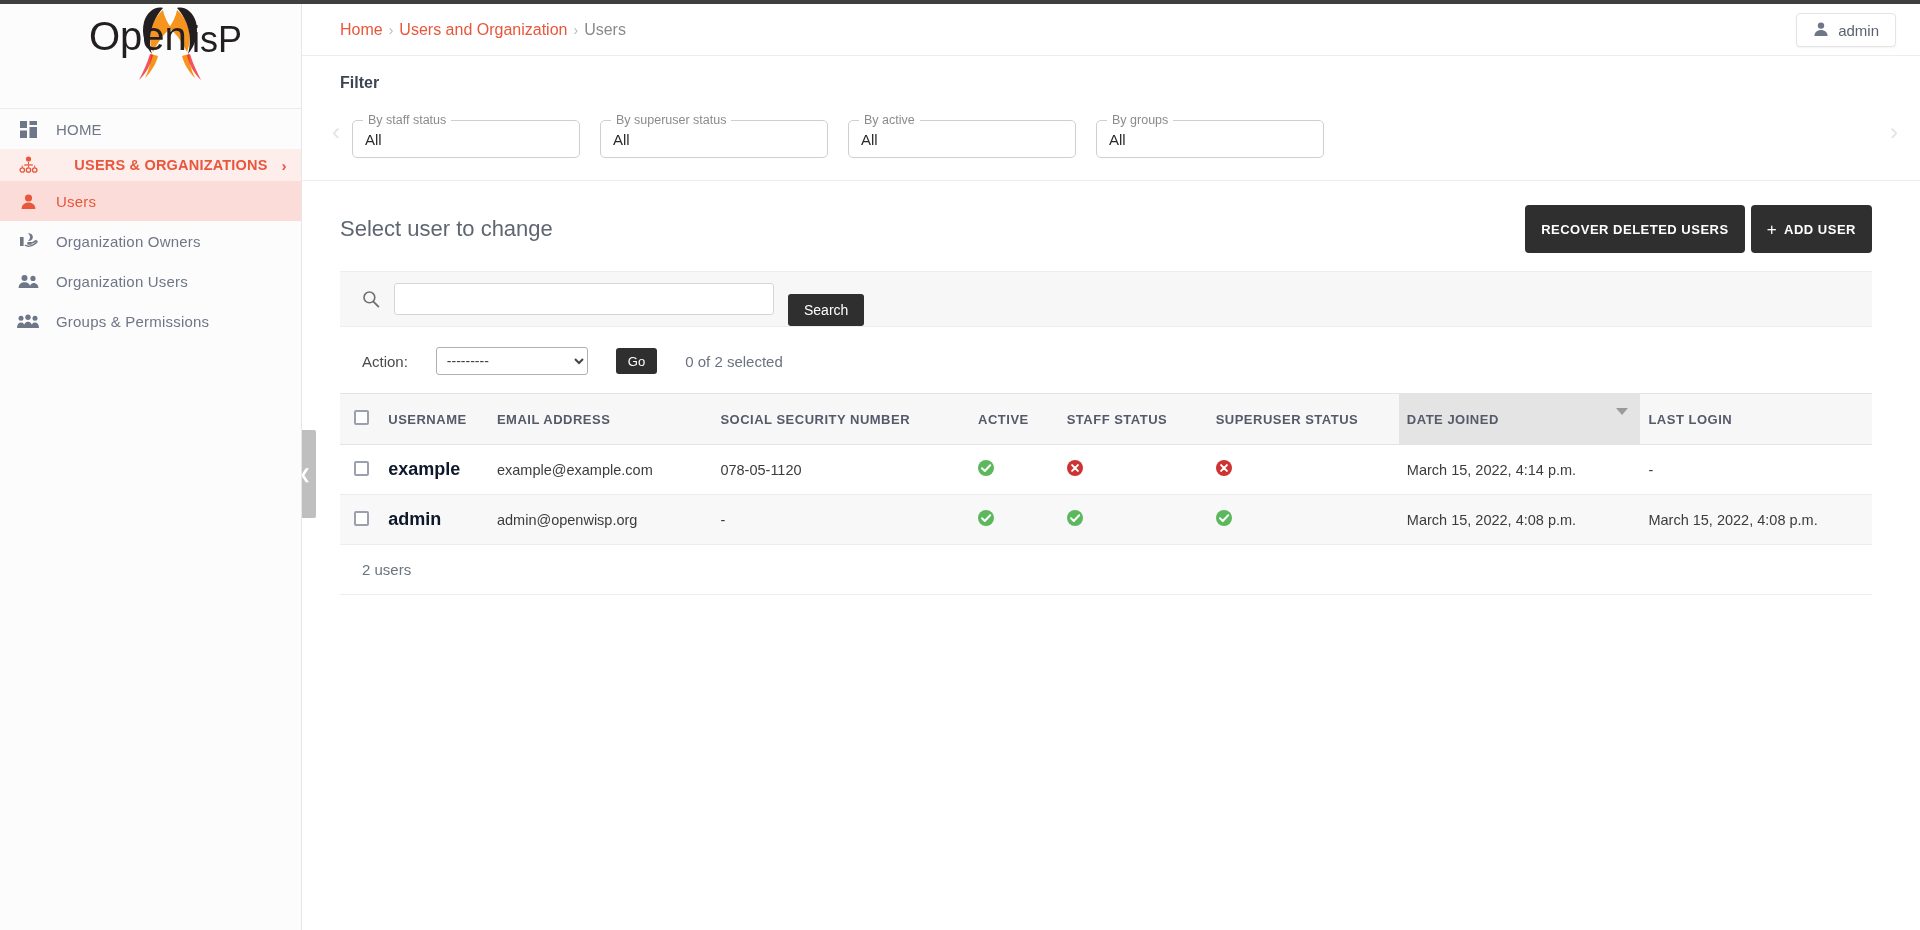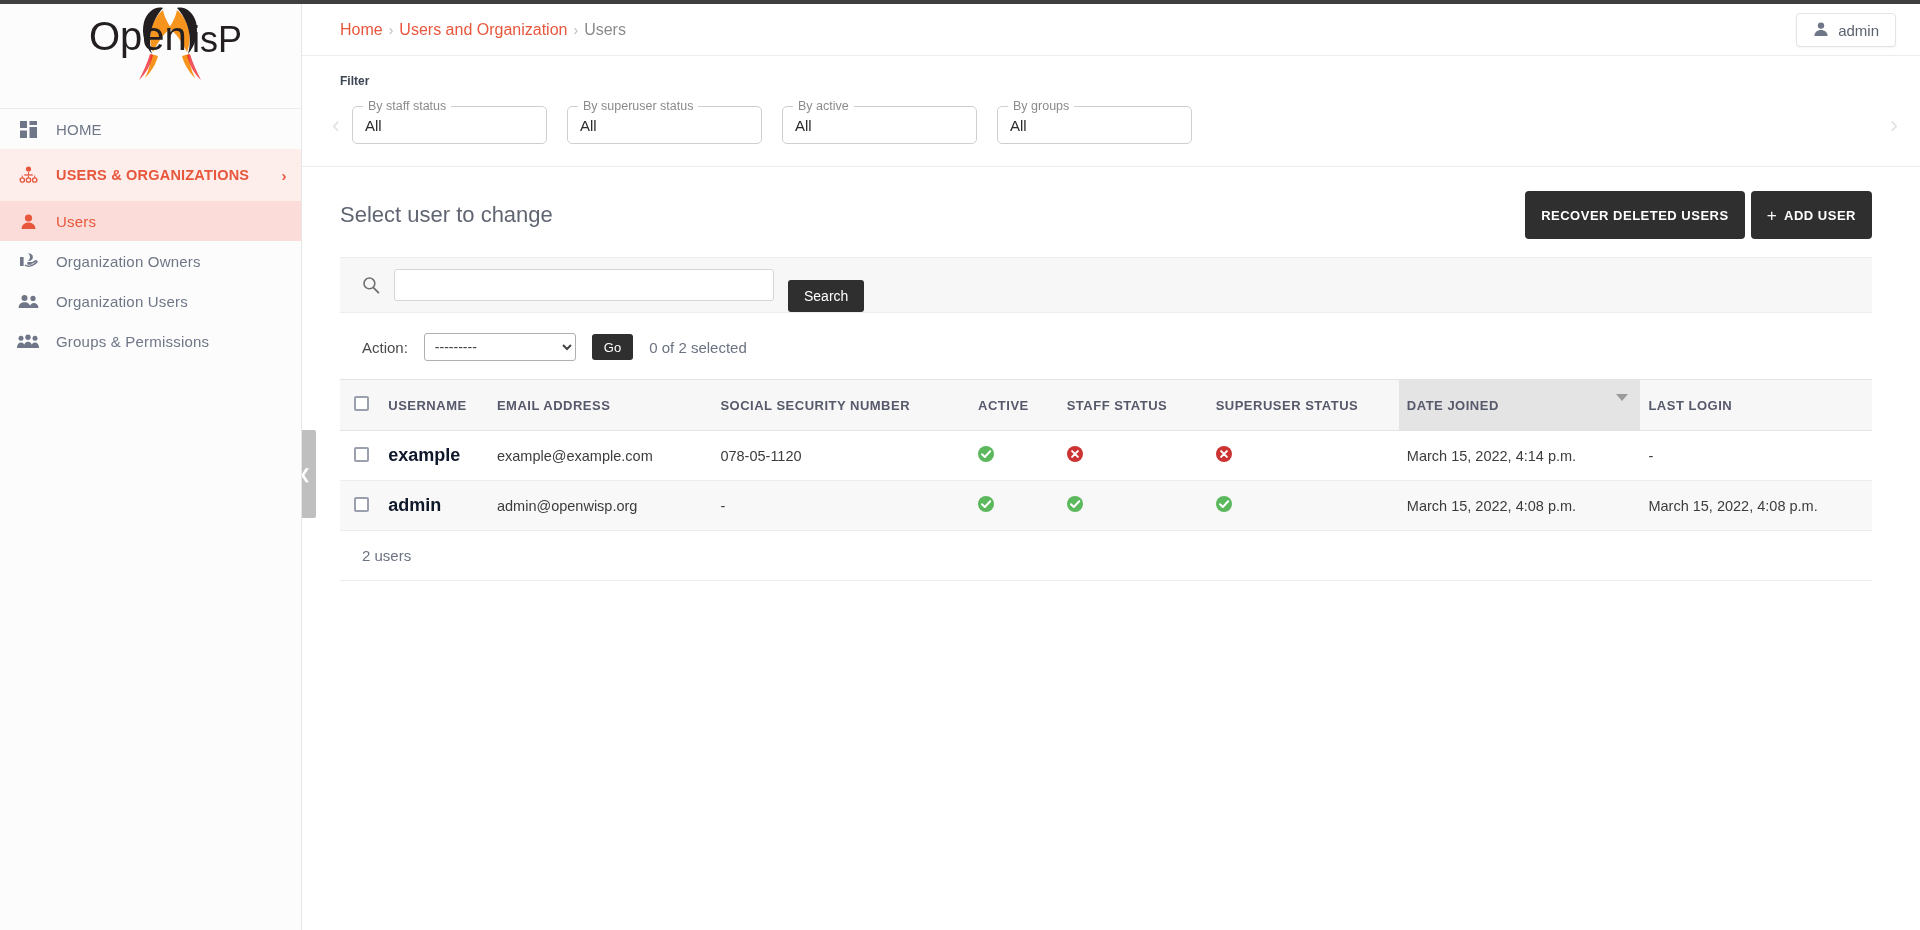--- a/index.html
+++ b/index.html
@@ -37,21 +37,22 @@
     display: flex; align-items: center; height: 40px;
     padding: 0 14px 0 14px; gap: 14px;
     font-size: 15px; color: #6e7687; cursor: pointer;
     position: relative;
   }
   .nav-icon { width: 28px; min-width: 28px; display: flex; align-items: center; justify-content: center; }
   .nav-label { flex: 1; white-space: nowrap; letter-spacing: .2px; }
   .nav-item.group {
     background: #fdeeec; color: #e8563c; font-weight: 600;
     text-transform: uppercase; font-size: 14.5px; letter-spacing: .4px;
-    height: 52px;
+    height: 32px;
+    text-align: right;
   }
   .nav-item.active {
     background: #fbdcd8; color: #e8563c;
   }
   .nav-item.sub { padding-left: 14px; font-size: 15px; }
   .nav-chevron { color: #e8563c; font-size: 15px; font-weight: 700; }
 
   
   .main {
     flex: 1; height: 930px; position: relative; background: #ffffff;
@@ -75,26 +76,26 @@
     box-shadow: 0 1px 2px rgba(0,0,0,.05);
   }
 
   
   .filter-section {
     padding: 18px 0 22px 0;
     border-bottom: 1px solid #ededed;
     position: relative;
   }
   .filter-title {
-    font-size: 12px; font-weight: 700; color: #3d4452;
-    margin: 0 0 18px 38px;
+    font-size: 16px; font-weight: 700; color: #3d4452;
+    margin: 0 0 28px 38px;
   }
   .filter-row { display: flex; gap: 20px; padding-left: 50px; align-items: flex-start; }
   .filter-field {
-    position: relative; width: 195px; height: 38px;
+    position: relative; width: 228px; height: 38px;
     border: 1px solid #cfcfcf; border-radius: 5px;
     display: flex; align-items: center; padding: 0 12px; cursor: pointer;
     background: #fff;
   }
   .filter-legend {
     position: absolute; top: -8px; left: 10px; background: #fff;
     padding: 0 5px; font-size: 12.5px; color: #8b8b8b; white-space: nowrap;
   }
   .filter-value { font-size: 15px; color: #2b2b2b; }
   .filter-nav {
@@ -134,21 +135,21 @@
   }
   .btn-search {
     background: #302f2f; color: #fff; border: none; border-radius: 3px;
     height: 32px; padding: 0 16px; font-size: 14px; cursor: pointer;
     font-family: "Liberation Sans", sans-serif;
     margin-top: 21px;
   }
 
   
   .actions-row {
-    display: flex; align-items: center; gap: 16px;
+    display: flex; align-items: center; gap: 28px;
     padding: 20px 22px 18px 22px; font-size: 15px; color: #4a4a4a;
   }
   .action-select {
     width: 152px; height: 28px; border: 1px solid #b0b0b0; border-radius: 3px;
     font-size: 14px; color: #444; background: #fff; padding-left: 6px;
     font-family: "Liberation Sans", sans-serif;
   }
   .btn-go {
     background: #302f2f; color: #fff; border: none; border-radius: 3px;
     height: 26px; padding: 0 12px; font-size: 13px; cursor: pointer;

